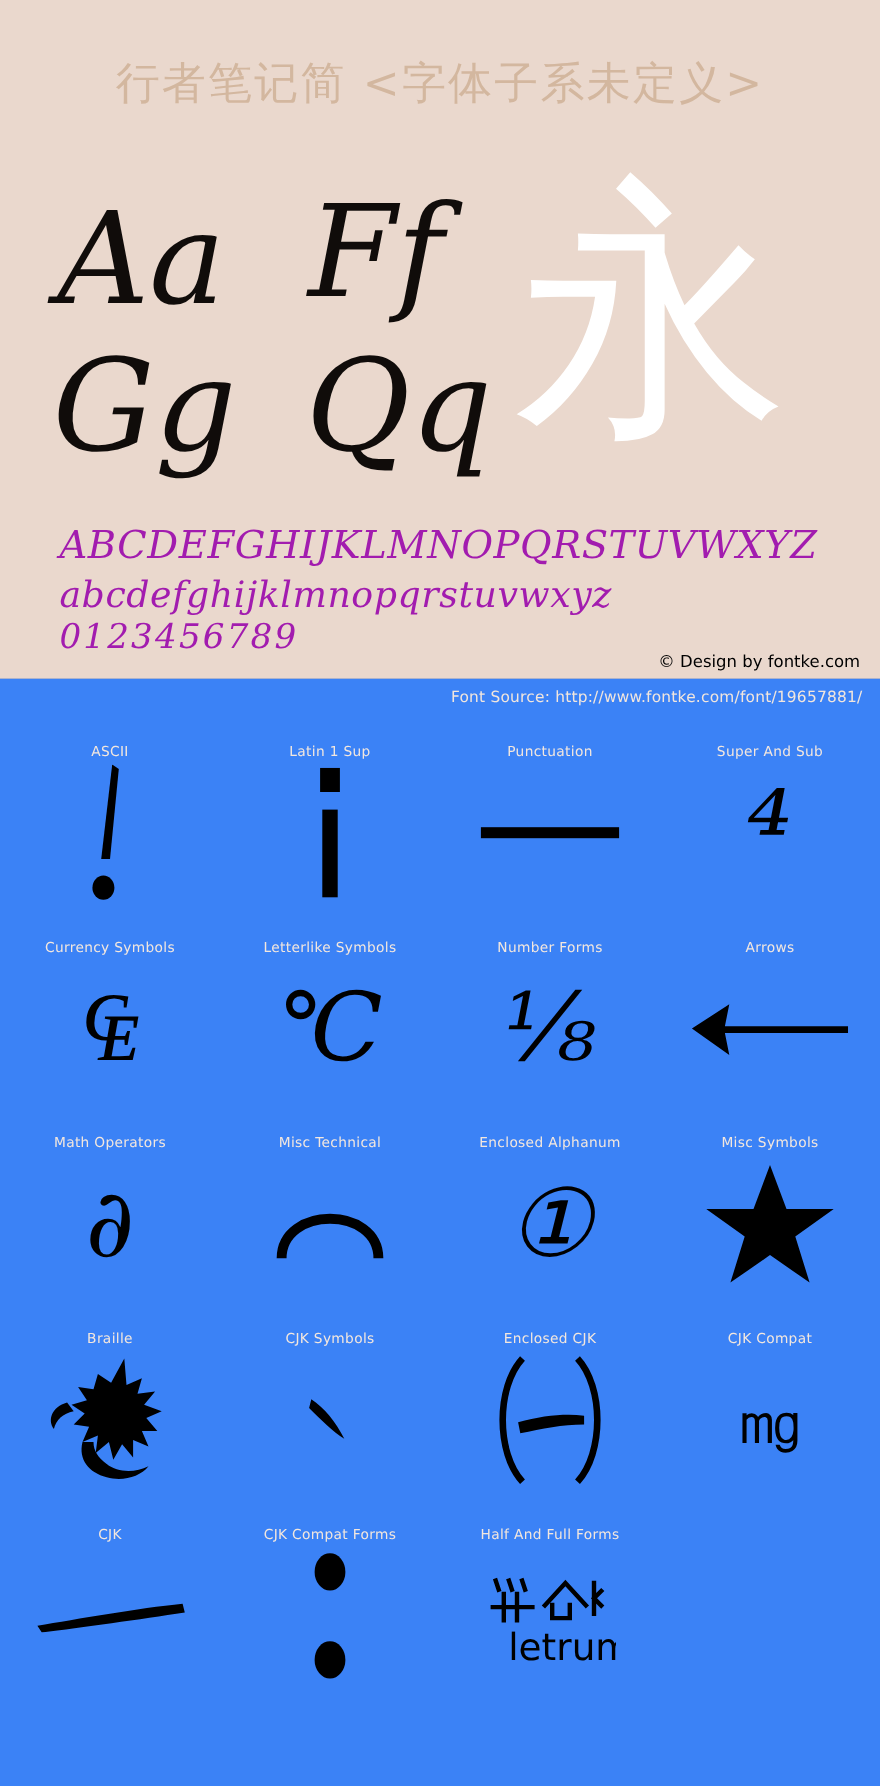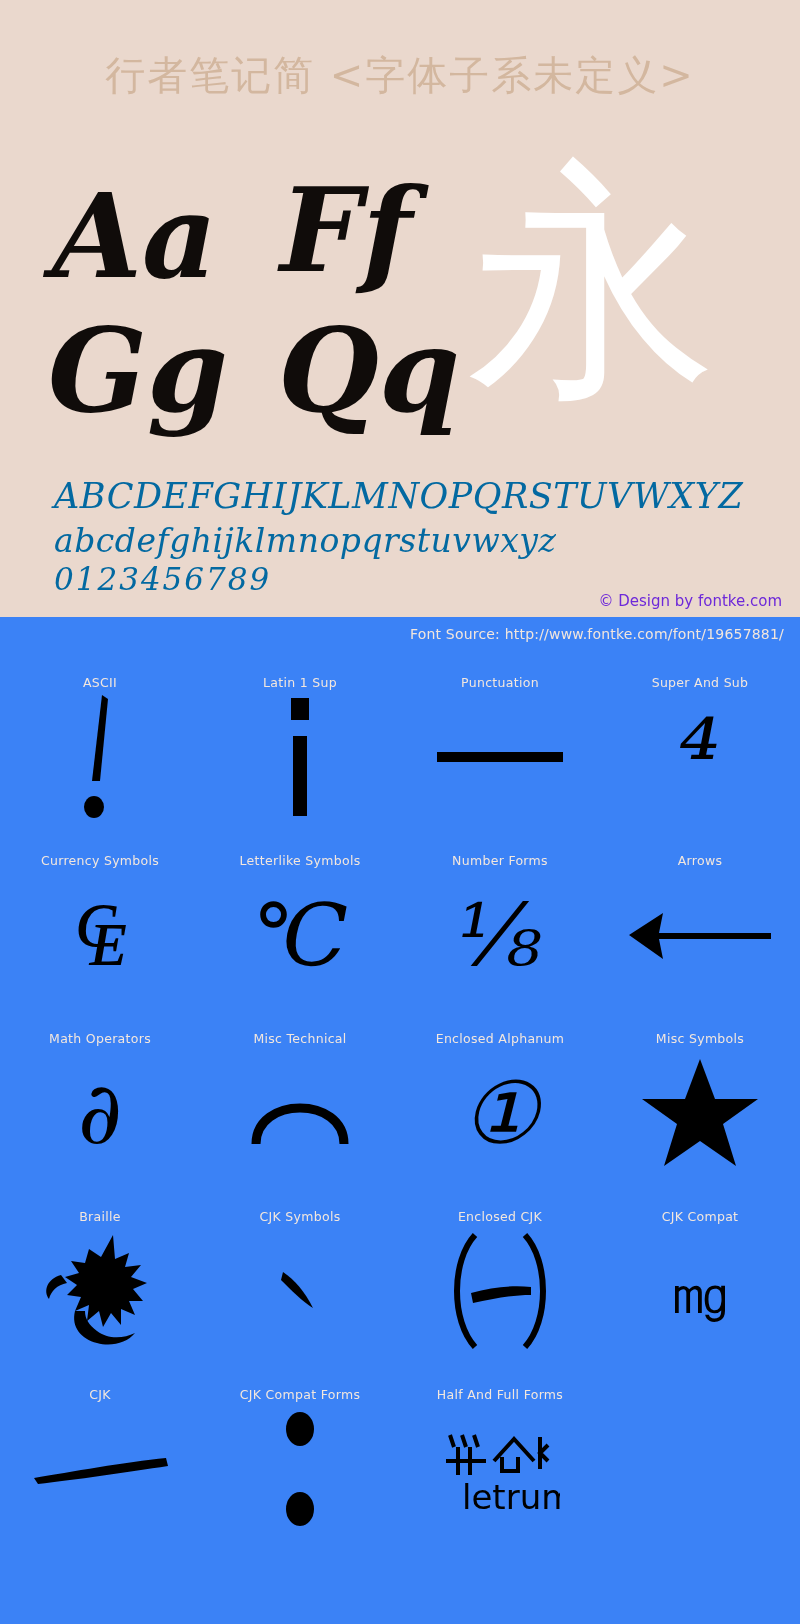--- a/index.html
+++ b/index.html
@@ -39,21 +39,20 @@
 
   
   .pair {
     position: absolute;
     font-family: "DejaVu Serif", serif;
     font-style: italic;
     font-size: 116px;
     color: #100c0a;
     line-height: 1;
     white-space: nowrap;
-    font-weight: bold;
   }
   #pair-aa { left: 52px;  top: 178px; }
   #pair-ff { left: 280px; top: 172px; }
   #pair-gg { left: 48px;  top: 312px; }
   #pair-qq { left: 278px; top: 312px; }
 
   
   #hero-glyph {
     position: absolute;
     left: 462px;
@@ -66,34 +65,34 @@
     text-align: center;
     color: #ffffff;
     user-select: none;
   }
 
   .alpha-line {
     position: absolute;
     left: 54px;
     font-family: "DejaVu Serif", serif;
     font-style: italic;
-    color: #0369a1;
+    color: #a21caf;
     white-space: nowrap;
   }
   #alpha-upper { top: 476px; font-size: 35px; letter-spacing: 0.5px; }
   #alpha-lower { top: 521px; font-size: 33px; letter-spacing: 0.5px; }
   #alpha-digits { top: 561px; font-size: 31px; letter-spacing: 2px; }
 
   #copyright {
     position: absolute;
     right: 18px;
     top: 592px;
     font-family: "DejaVu Sans", sans-serif;
     font-size: 15px;
-    color: #6d28d9;
+    color: #000000;
   }
 
   
   #glyph-grid-panel {
     position: absolute;
     left: 0; top: 617px;
     width: 800px;
     height: 1007px;
     background: #3b82f6;
   }

